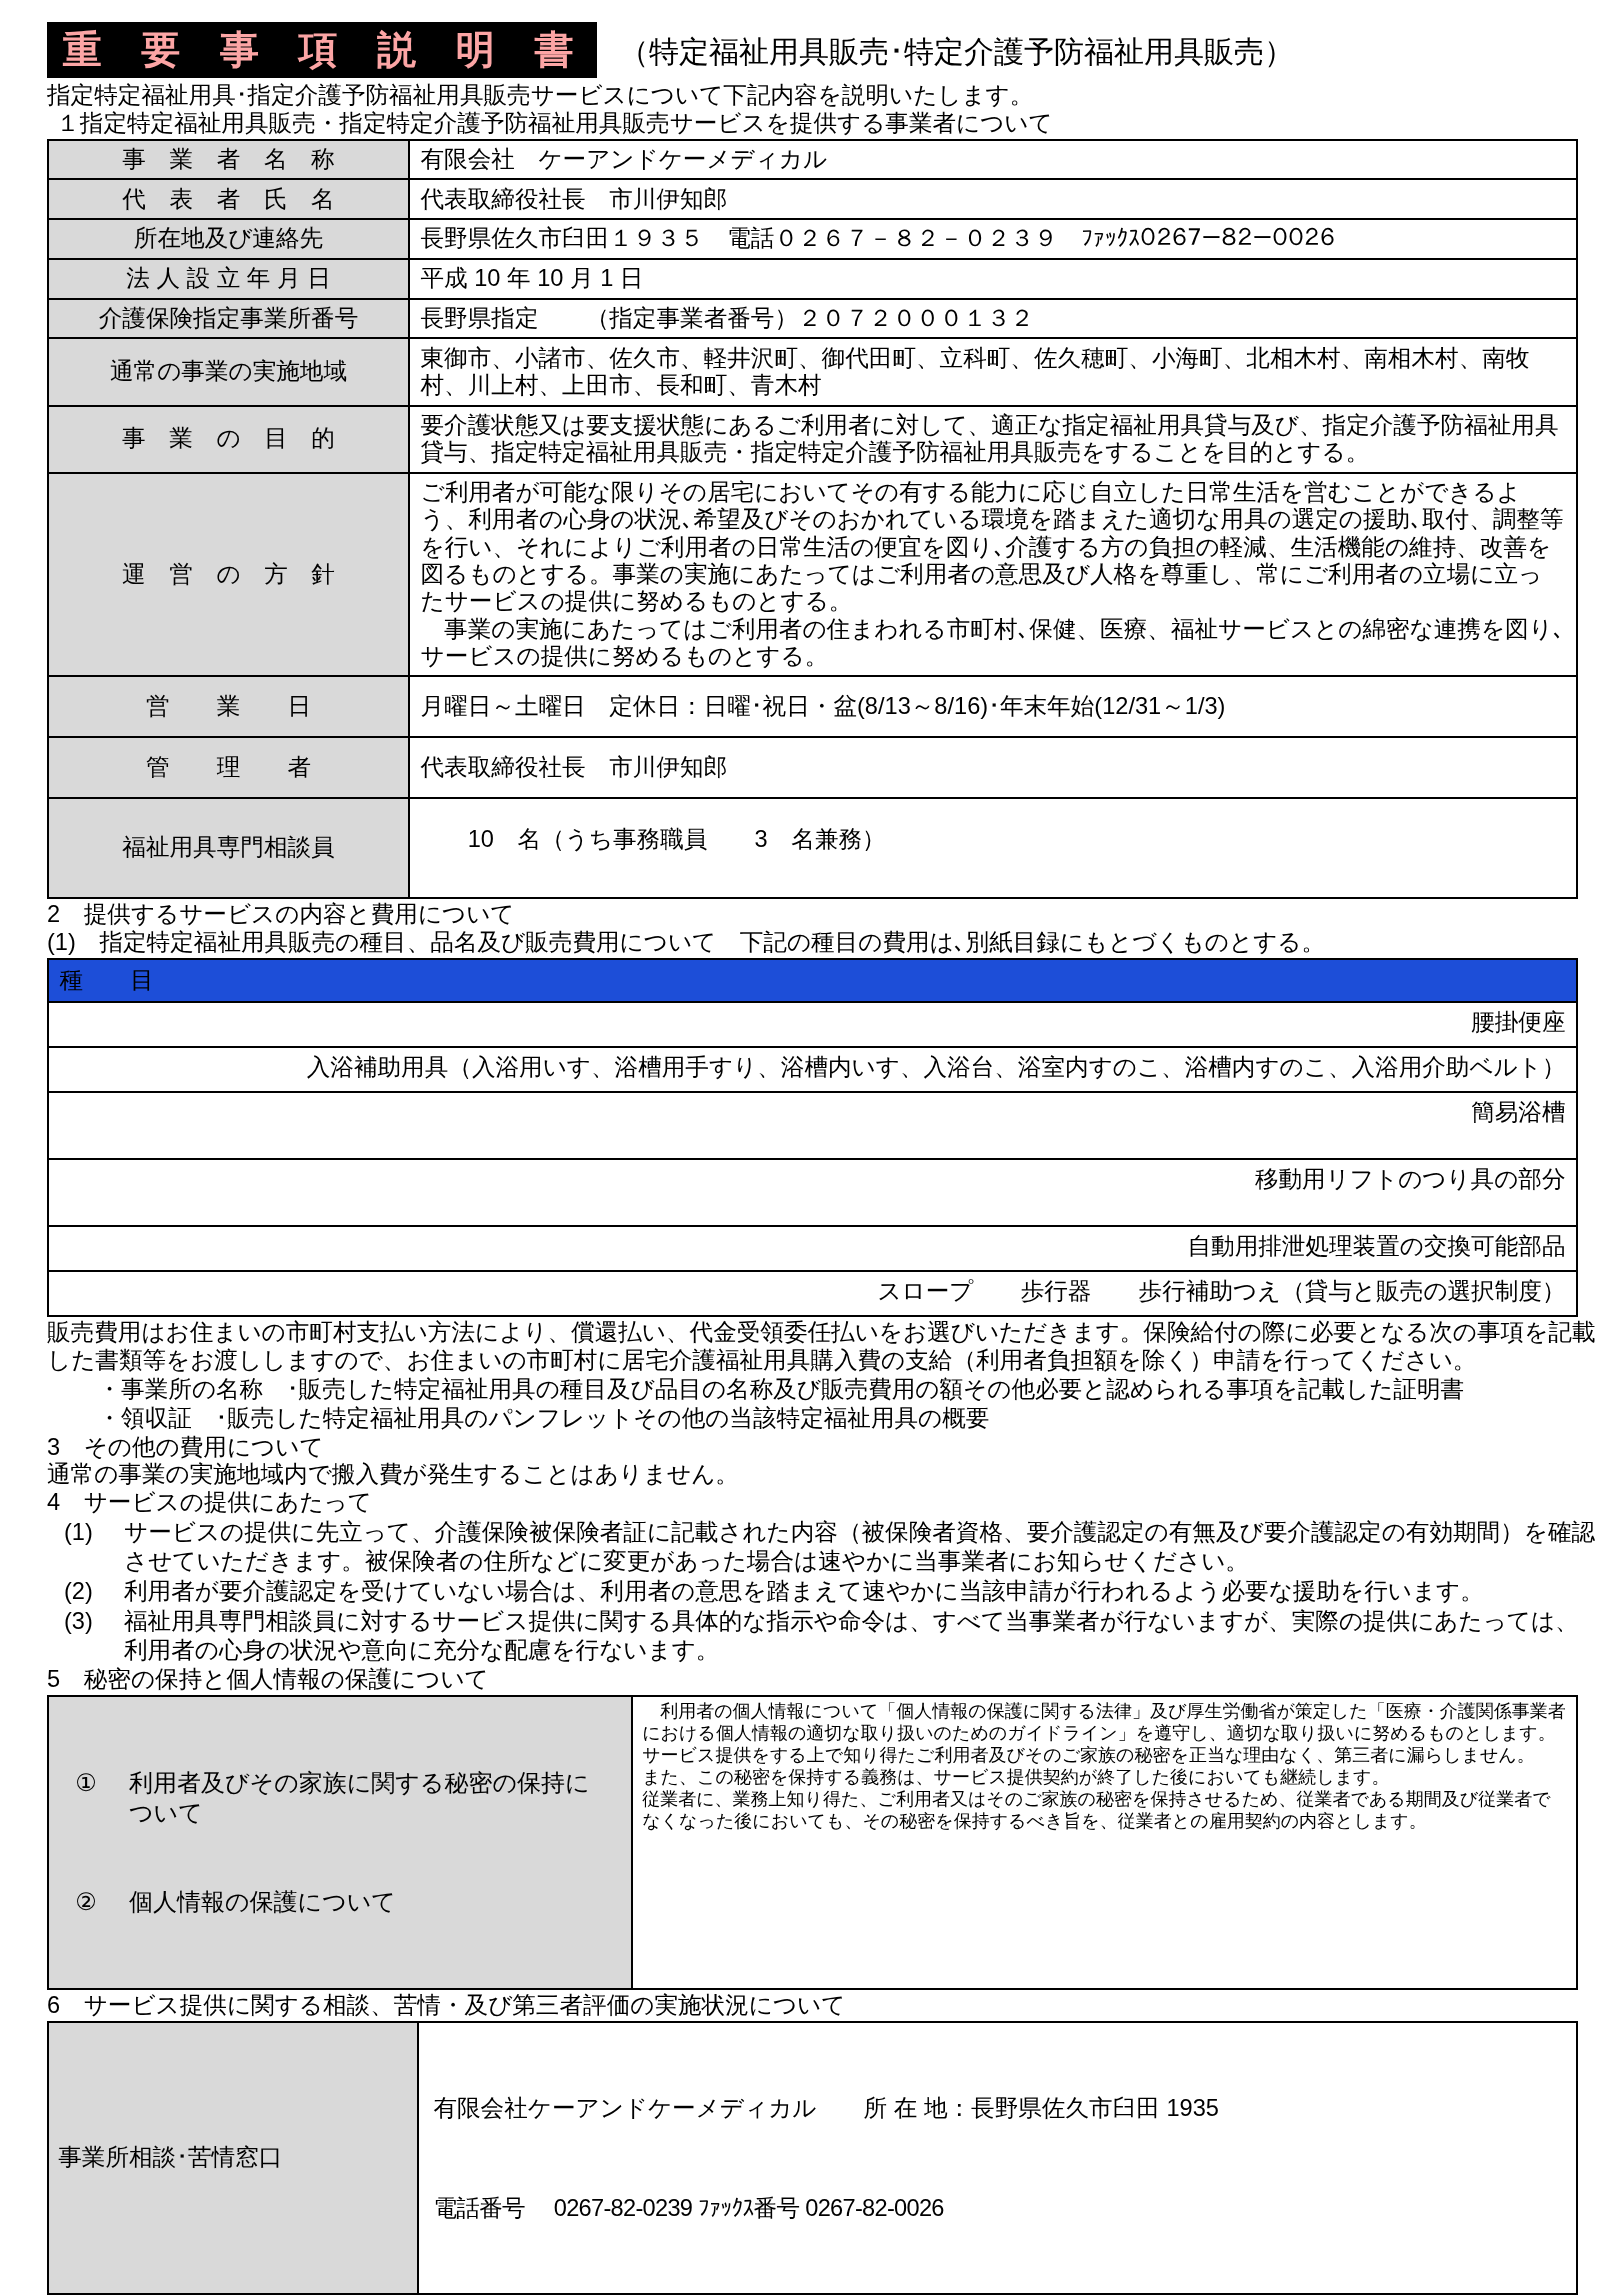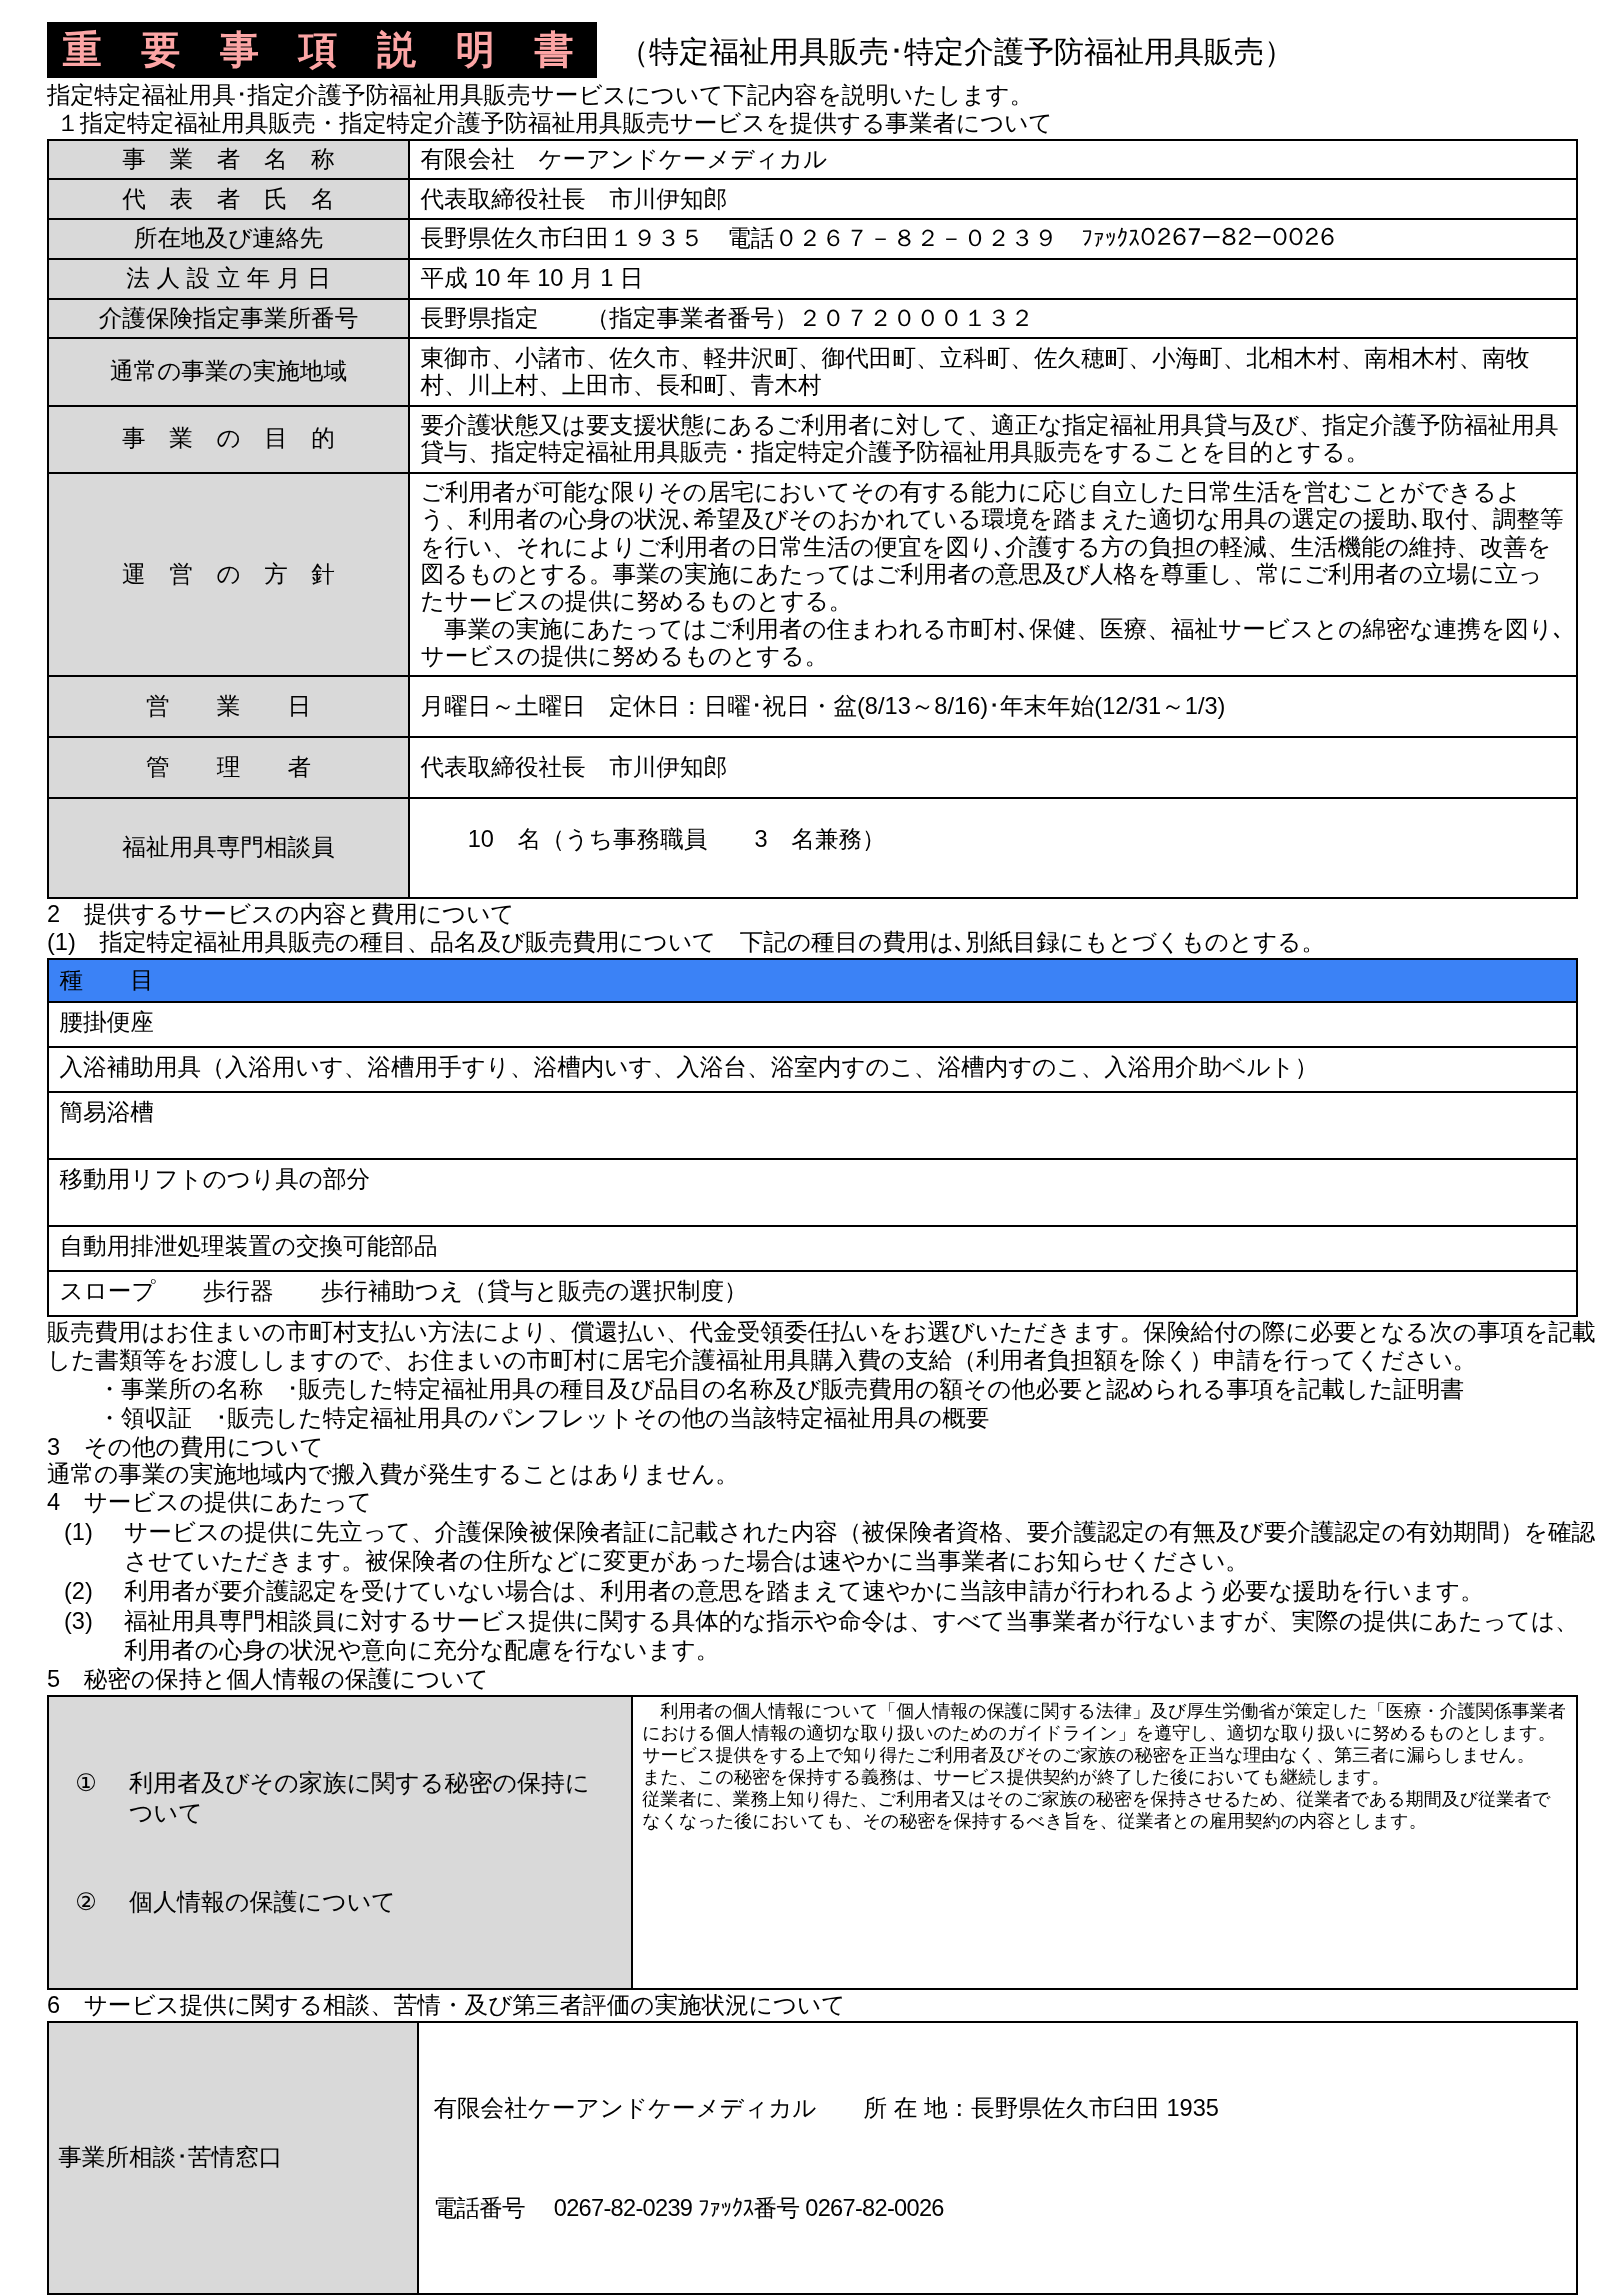--- a/index.html
+++ b/index.html
@@ -9,31 +9,31 @@
   
   .title-row{display:flex;align-items:flex-end;gap:22px;margin-bottom:3.9px;}
   .title-black{background:#000;color:#fca5a5;font-weight:bold;font-size:39px;letter-spacing:14.4px;padding:6.5px 9.2px 6.5px 15.7px;line-height:1.1;white-space:nowrap;}
   .title-sub{font-size:30px;padding-bottom:5.2px;white-space:nowrap;}
 
   .line{font-size:23.6px;line-height:1.18;white-space:pre-wrap;word-break:break-all;}
   .indent1{padding-left:9.2px;}
 
   
   table{border-collapse:collapse;width:1531px;table-layout:fixed;}
-  th,td{border:2.6px solid #000;font-weight:normal;font-size:23.6px;line-height:1.16;vertical-align:middle;white-space:pre-wrap;word-break:break-all;}
+  th,td{border:2.6px solid #000;font-weight:normal;font-size:23.6px;line-height:1.16;vertical-align:middle;white-space:pre-wrap;word-break:break-all;text-align:right;}
   th.lbl{background:#d9d9d9;text-align:center;padding:5.2px 6.5px;}
   td.val{background:#fff;text-align:left;padding:5.2px 10.5px;}
 
   .t1{margin:1.3px 0 2.6px 0;}
   .t1 col.c1{width:361px;}
   .t1 tr.tall-mid td{padding-top:15.7px;padding-bottom:15.7px;}
   .t1 tr.tall-big td{padding-top:27.5px;padding-bottom:43px;}
 
   .t2{margin:1.3px 0 1.3px 0;}
-  .t2 th.hdr{background:#3b82f6;text-align:left;padding:6.5px 10.5px;}
+  .t2 th.hdr{background:#1d4ed8;text-align:left;padding:6.5px 10.5px;}
   .t2 td{padding:6.5px 10.5px 9.2px;}
   .t2 tr.roomy td{padding-bottom:31px;border-radius:9px;}
 
   .para{font-size:23.6px;line-height:1.2;white-space:pre-wrap;word-break:break-all;}
   .bullet{font-size:23.6px;line-height:1.25;white-space:pre-wrap;word-break:break-all;margin-left:27.5px;padding-left:73px;text-indent:-50px;}
 
   .s4item{display:flex;font-size:23.6px;line-height:1.22;margin:1.3px 0;}
   .s4num{flex:none;width:77px;padding-left:17px;box-sizing:border-box;}
   .s4text{flex:1;white-space:pre-wrap;word-break:break-all;}
 

